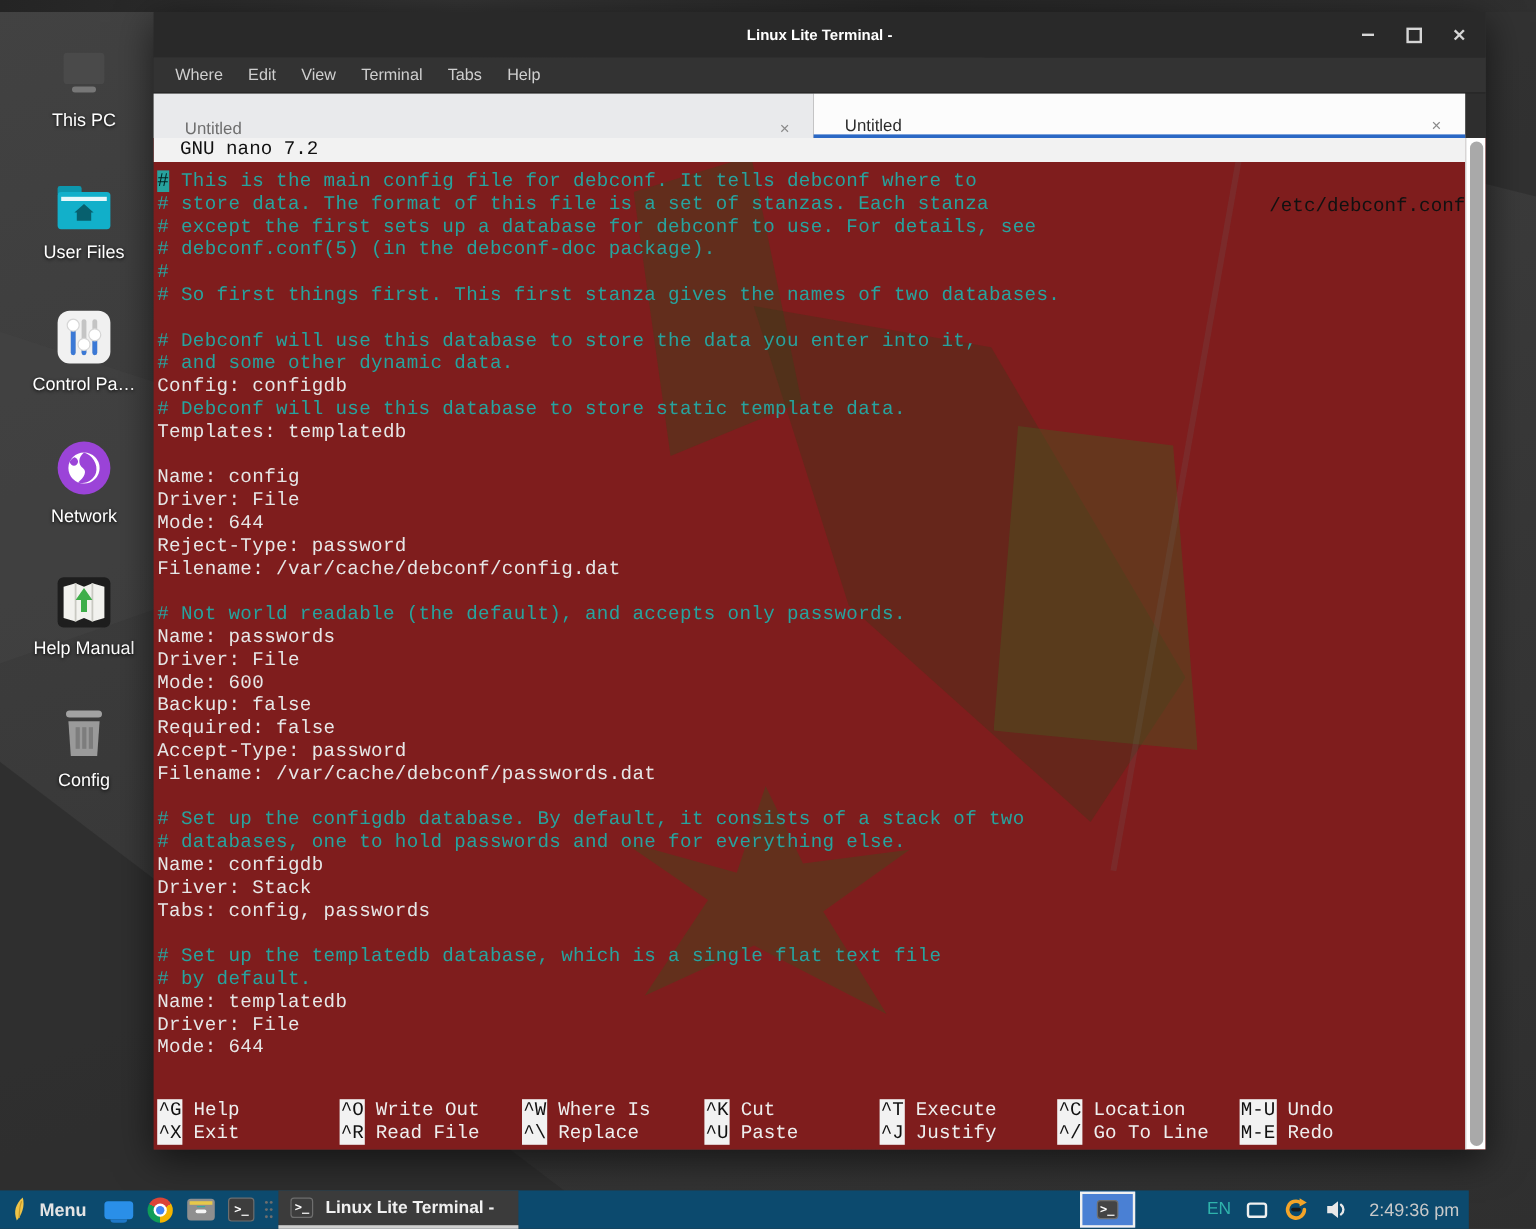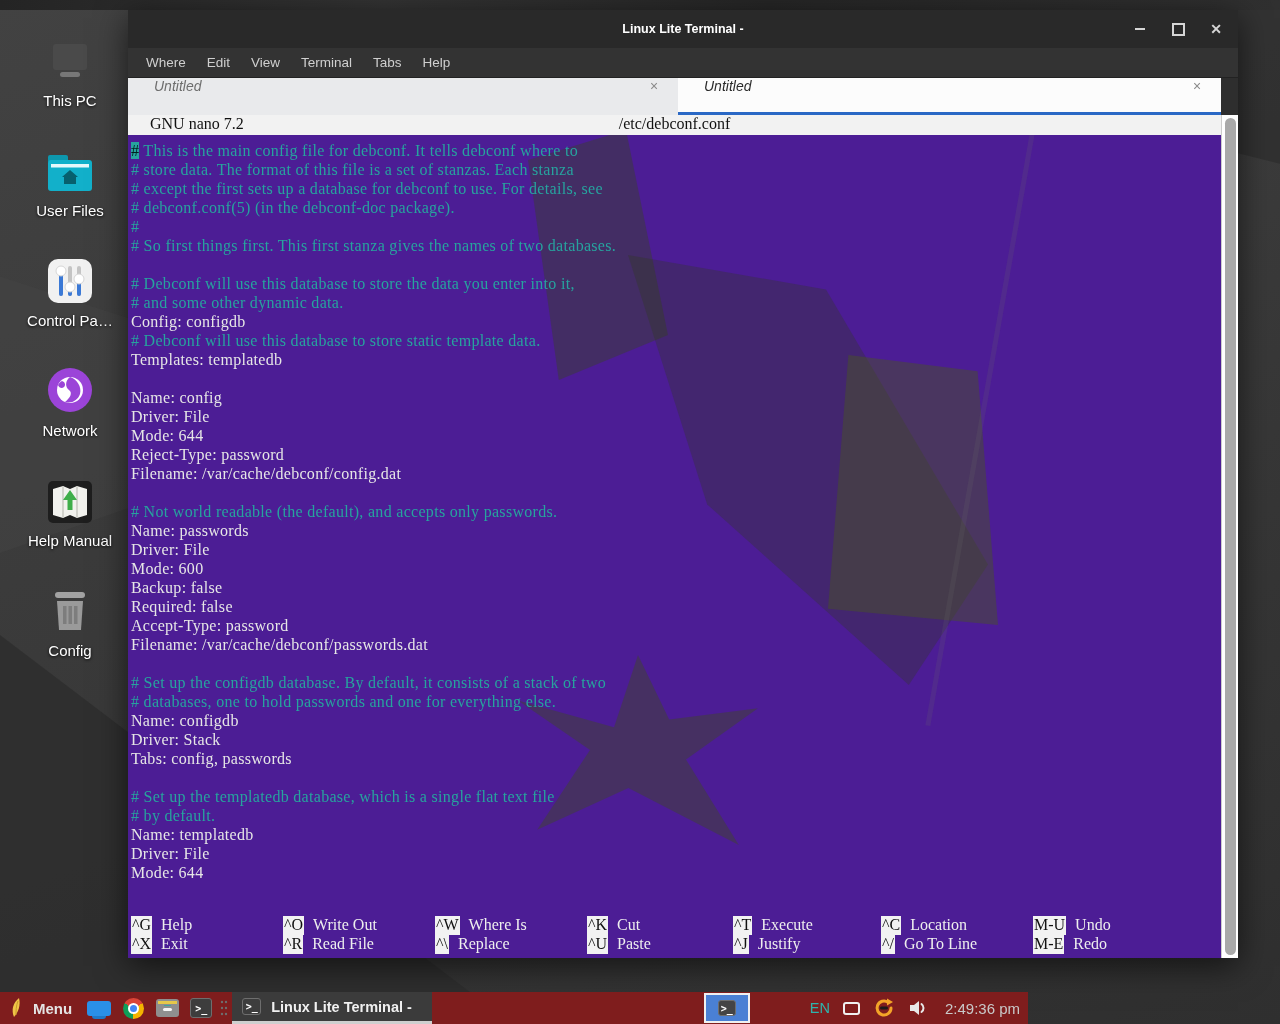--- a/index.html
+++ b/index.html
@@ -36,49 +36,49 @@
         color:#d6d6d6; cursor:pointer; }
   .wb-min::before { content:""; width:10px; height:2px; background:#d6d6d6; }
   .wb-max::before { content:""; width:9px; height:9px; border:2px solid #d6d6d6; }
   .wb-close { font-size:14px; font-weight:bold; }
 
   .menubar { height:30px; background:#333; display:flex; align-items:center; gap:21px;
              padding-left:18px; border-bottom:1px solid #222; flex:0 0 auto; }
   .menu-item { color:#cfcfcf; font-size:13.5px; cursor:pointer; }
 
   .tabbar { height:37px; background:#2e2e2e; display:flex; flex:0 0 auto; }
-  .tab { display:flex; align-items:flex-start; position:relative; cursor:pointer;font-style:italic; }
+  .tab { display:flex; align-items:flex-end; position:relative; cursor:pointer; }
   .tab-inactive { width:550px; background:#e9eaec; }
   .tab-active   { width:543px; background:#fcfcfc; border-bottom:3px solid #2a68c5; }
   .tab .t-lbl { margin-left:26px; font-size:14px; }
   .tab-inactive .t-lbl { color:#6e6e6e; }
   .tab-active .t-lbl { color:#2b2b2b; }
   .tab .t-close { position:absolute; right:20px; font-size:14px; color:#8a8a8a; cursor:pointer; }
 
   
-  .nano { flex:1 1 auto; display:flex; background:#4c1d95; position:relative; overflow:hidden;
-          font-family:Liberation Serif, serif; }
+  .nano { flex:1 1 auto; display:flex; background:#7f1d1d; position:relative; overflow:hidden;
+          font-family:Liberation Mono, monospace; }
   .nano-content { flex:1 1 auto; display:flex; flex-direction:column; position:relative; }
   .watermark { position:absolute; inset:0; pointer-events:none; }
   .wm { position:absolute; }
   .wm1 { left:400px; top:15px; width:140px; height:250px; background:#38451b; opacity:.40;
          clip-path:polygon(0 12%,70% 0,100% 82%,22% 100%); }
   .wm2 { left:500px; top:140px; width:360px; height:430px; background:#2f3a17; opacity:.30;
          clip-path:polygon(0 0,55% 8%,100% 72%,78% 100%,22% 58%); }
   .wm3 { left:700px; top:240px; width:170px; height:270px; background:#4a5620; opacity:.45;
          clip-path:polygon(12% 0,88% 6%,100% 100%,0 94%); }
   .wm4 { left:390px; top:540px; width:240px; height:190px; background:#3e4c1d; opacity:.42;
          clip-path:polygon(50% 0,63% 34%,100% 28%,70% 55%,92% 100%,46% 70%,8% 92%,30% 50%,0 24%,40% 38%); }
   .wm5 { left:905px; top:0; width:5px; height:620px; background:#6a6a6a; opacity:.18;
          transform:rotate(10deg); transform-origin:top; }
 
   .nano-header { height:20px; background:#f2f2f2; color:#111; font-size:16px;
                  display:flex; position:relative; z-index:2; flex:0 0 auto; }
   .nano-ver { margin-left:22px; }
-  .nano-file { position:absolute; left:0; right:0; text-align:center; }
+  .nano-file { position:absolute; left:0; right:0; text-align:right;margin-top:48px; }
 
   .nano-lines { flex:1 1 auto; padding:7px 0 0 3px; position:relative; z-index:2; }
   .tline { height:19px; font-size:16px; letter-spacing:.3px; white-space:pre; color:#e6e6e6; }
   .tline.cm { color:#27a39e; }
   .cursor { background:#27a39e; color:#00201e; }
 
   .nano-shortcuts { position:absolute; left:0; right:0; bottom:2px; height:40px; z-index:2; }
   .sc-col { position:absolute; top:0; }
   .sc-col:nth-of-type(1){left:3px;} .sc-col:nth-of-type(2){left:155px;}
   .sc-col:nth-of-type(3){left:307px;} .sc-col:nth-of-type(4){left:459px;}
@@ -86,21 +86,21 @@
   .sc-col:nth-of-type(7){left:905px;}
   .sc-row { height:19px; font-size:16px; display:flex; }
   .sc-key { background:#f2f2f2; color:#111; padding:0 1px; }
   .sc-lbl { color:#eee; margin-left:9px; white-space:pre; }
 
   .scrollbar { flex:0 0 17px; background:#fff; border-left:1px solid #ccc;
                display:flex; justify-content:center; padding:3px 0; }
   .sb-thumb { width:11px; height:100%; background:#a9a9a9; border-radius:6px; cursor:pointer; }
 
   
-  .taskbar { position:absolute; left:0; bottom:0; width:1028px; height:32px; background:#7f1d1d;
+  .taskbar { position:absolute; left:0; bottom:0; width:1224px; height:32px; background:#0c4a6e;
              display:flex; align-items:center;justify-content:space-between; }
   .tb-left { display:flex; align-items:center; height:100%; }
   .menu-btn { display:flex; align-items:center; gap:8px; padding:0 10px; height:100%; cursor:pointer; }
   .menu-txt { color:#e4e4e4; font-size:15px; font-weight:bold; }
   .launcher { width:34px; height:100%; display:flex; align-items:center; justify-content:center; cursor:pointer; }
 
   .ico-display { width:24px; height:15px; background:#2a8fe8; border-radius:3px; position:relative; }
   .ico-display::after { content:""; position:absolute; left:5px; right:5px; bottom:-3px; height:3px;
                         background:#1f78c8; border-radius:0 0 3px 3px; }
   .chrome { width:21px; height:21px; border-radius:50%;

